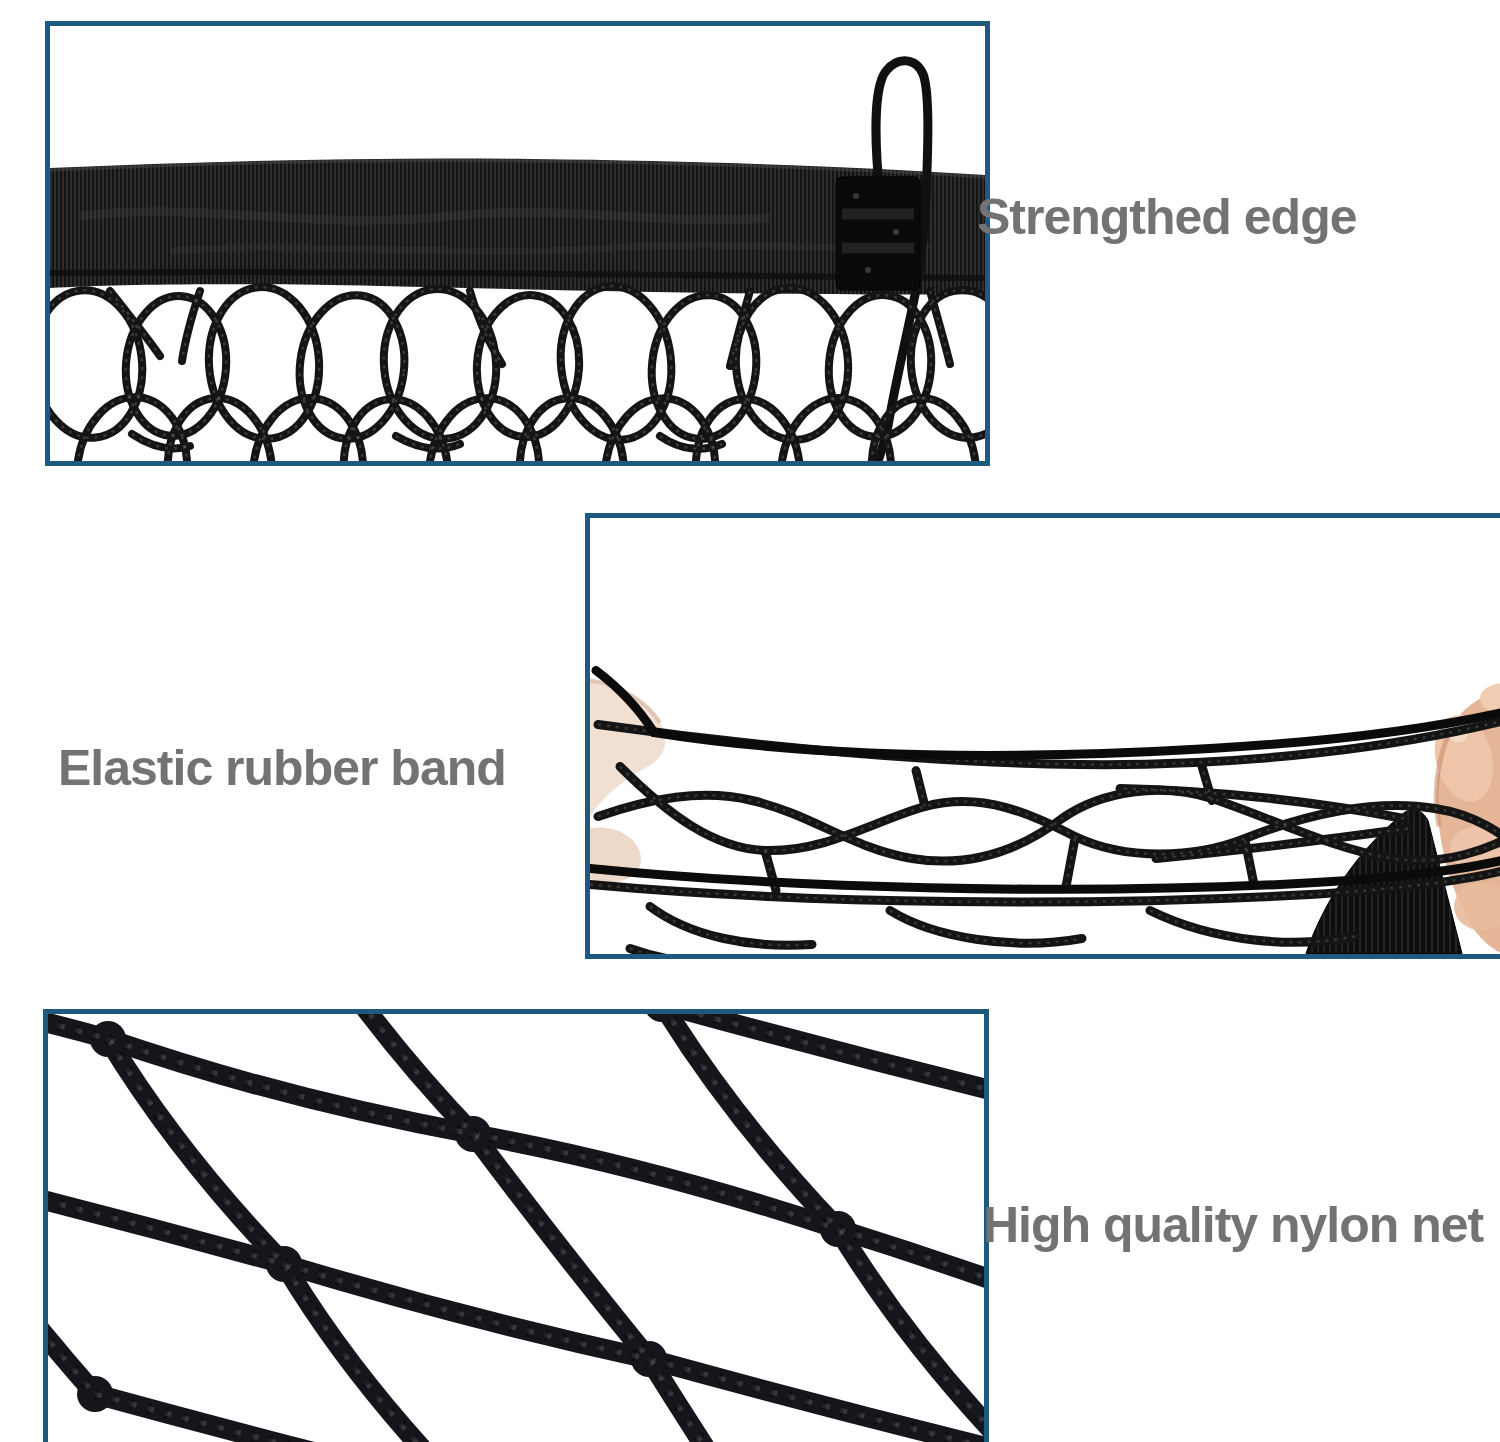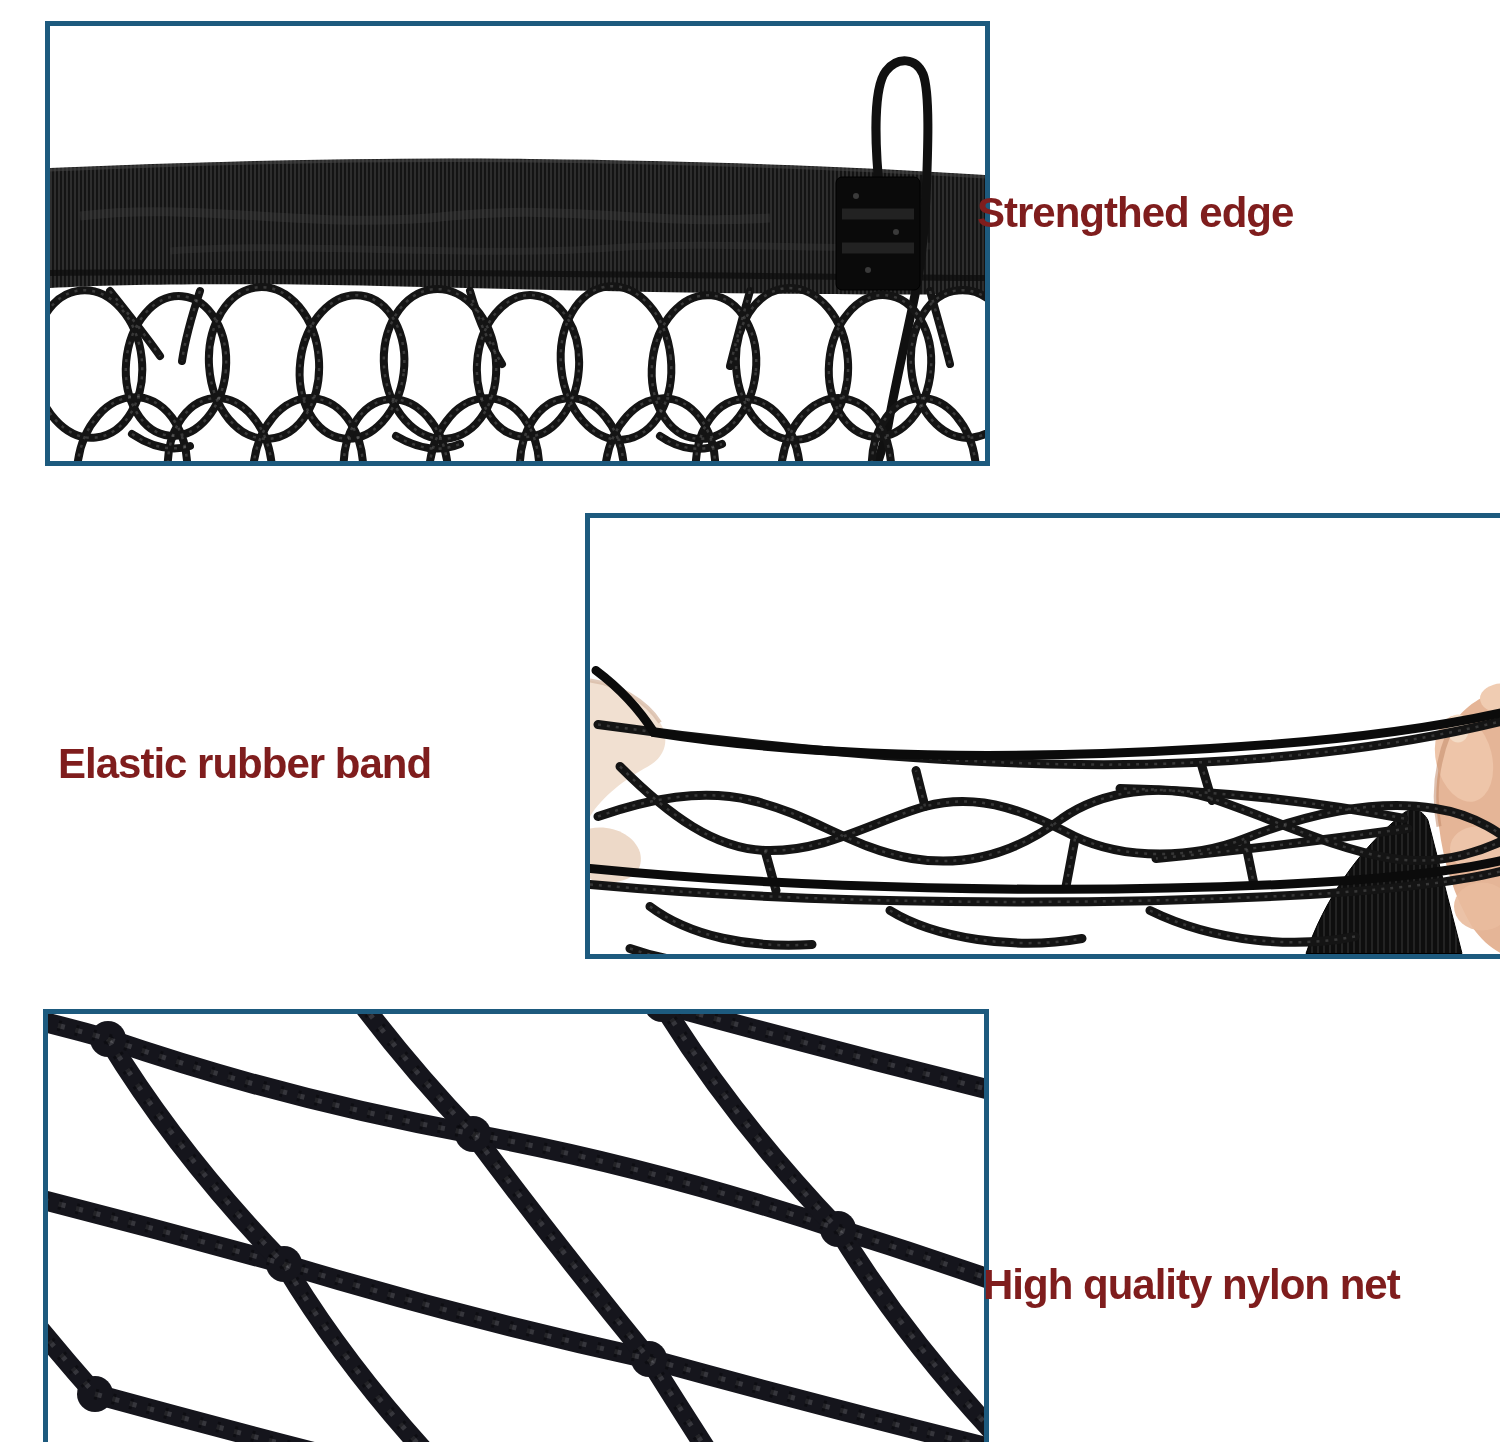--- a/index.html
+++ b/index.html
@@ -9,26 +9,26 @@
   }
   .panel{
     position:absolute;border:5px solid #1d5a7e;background:#ffffff;
     box-sizing:border-box;overflow:hidden;
   }
   .panel svg{display:block;width:100%;height:100%;}
   .p1{left:5px;top:5px;width:945px;height:445px;}
   .p2{left:545px;top:497px;width:945px;height:446px;}
   .p3{left:3px;top:993px;width:946px;height:447px;}
   .caption{
-    position:absolute;color:#7f1d1d;font-size:42px;font-weight:700;
+    position:absolute;color:#737373;font-size:50px;font-weight:700;
     letter-spacing:-1px;line-height:1;white-space:nowrap;
   }
   .c1{left:977px;top:192px;}
   .c2{left:58px;top:743px;}
-  .c3{left:983px;top:1264px;}
+  .c3{left:983px;top:1200px;}
 </style>
 </head>
 <body>
 
 <figure class="panel p1">
   <svg viewBox="0 0 935 435" aria-hidden="true">
     <defs>
       <pattern id="weave1" width="4" height="7" patternUnits="userSpaceOnUse">
         <rect width="4" height="7" fill="#1f1f1f"></rect>
         <path d="M1,0 V7" stroke="#3a3a3a" stroke-width="1"></path>

